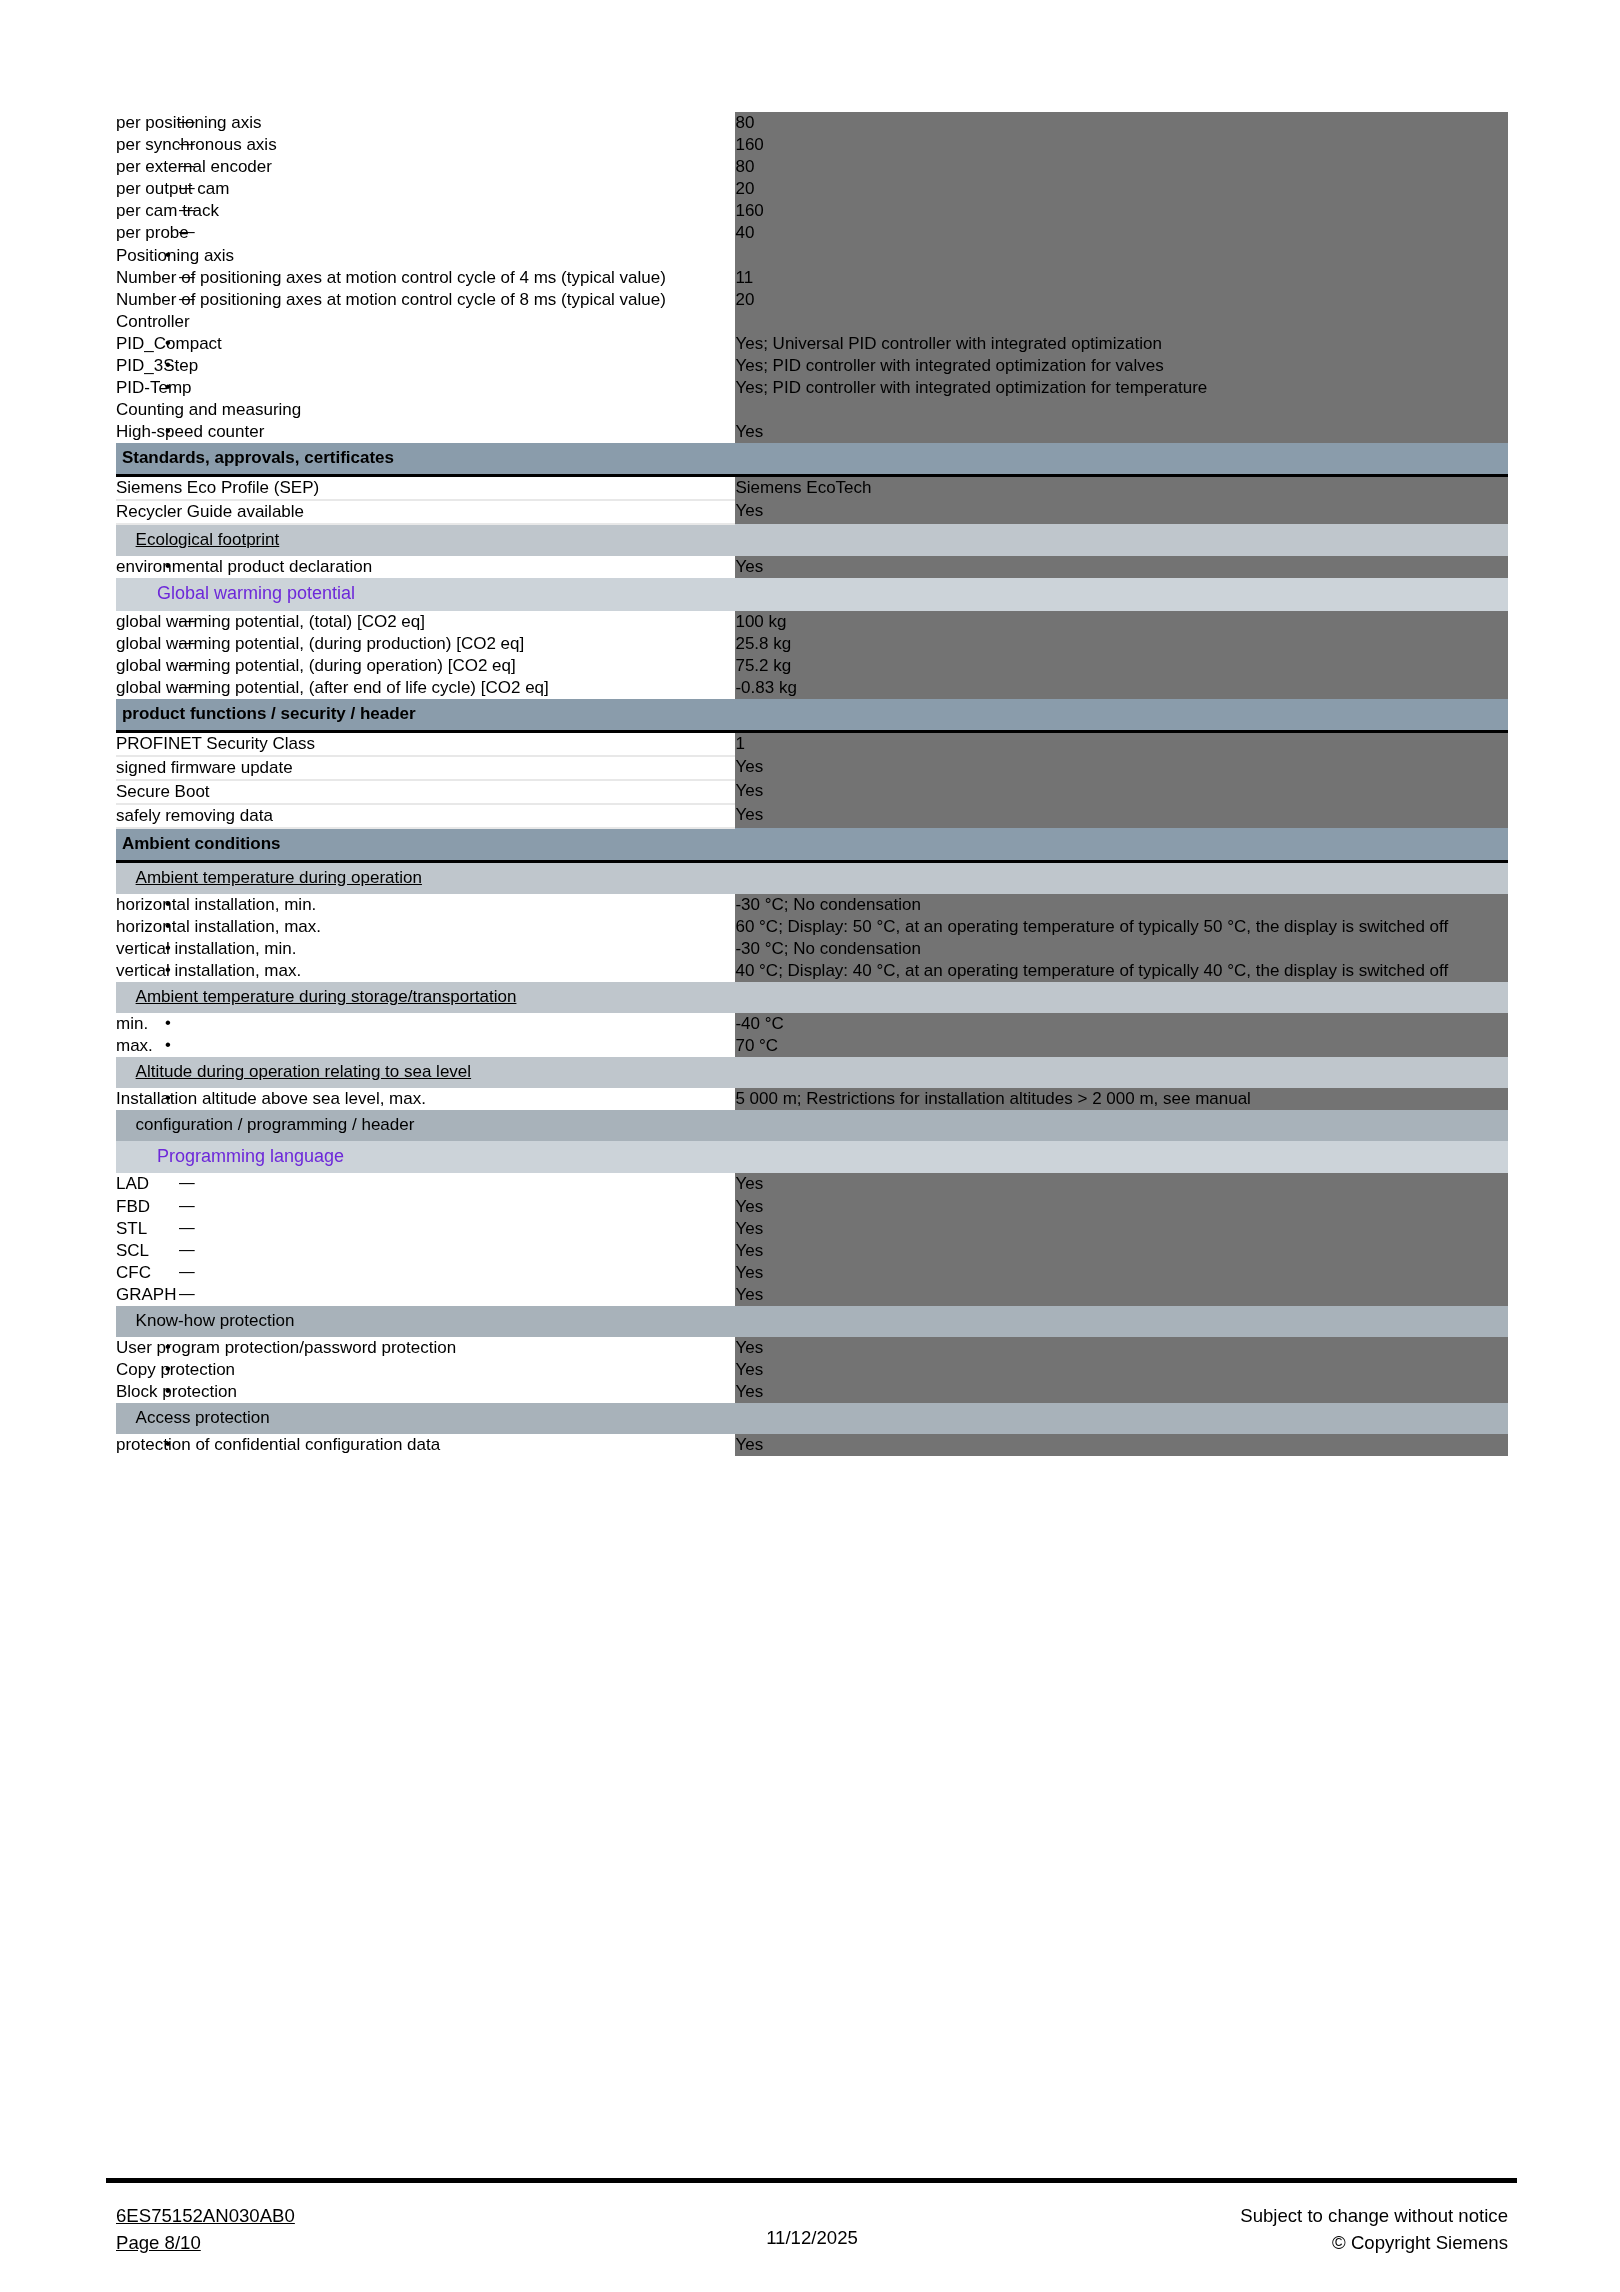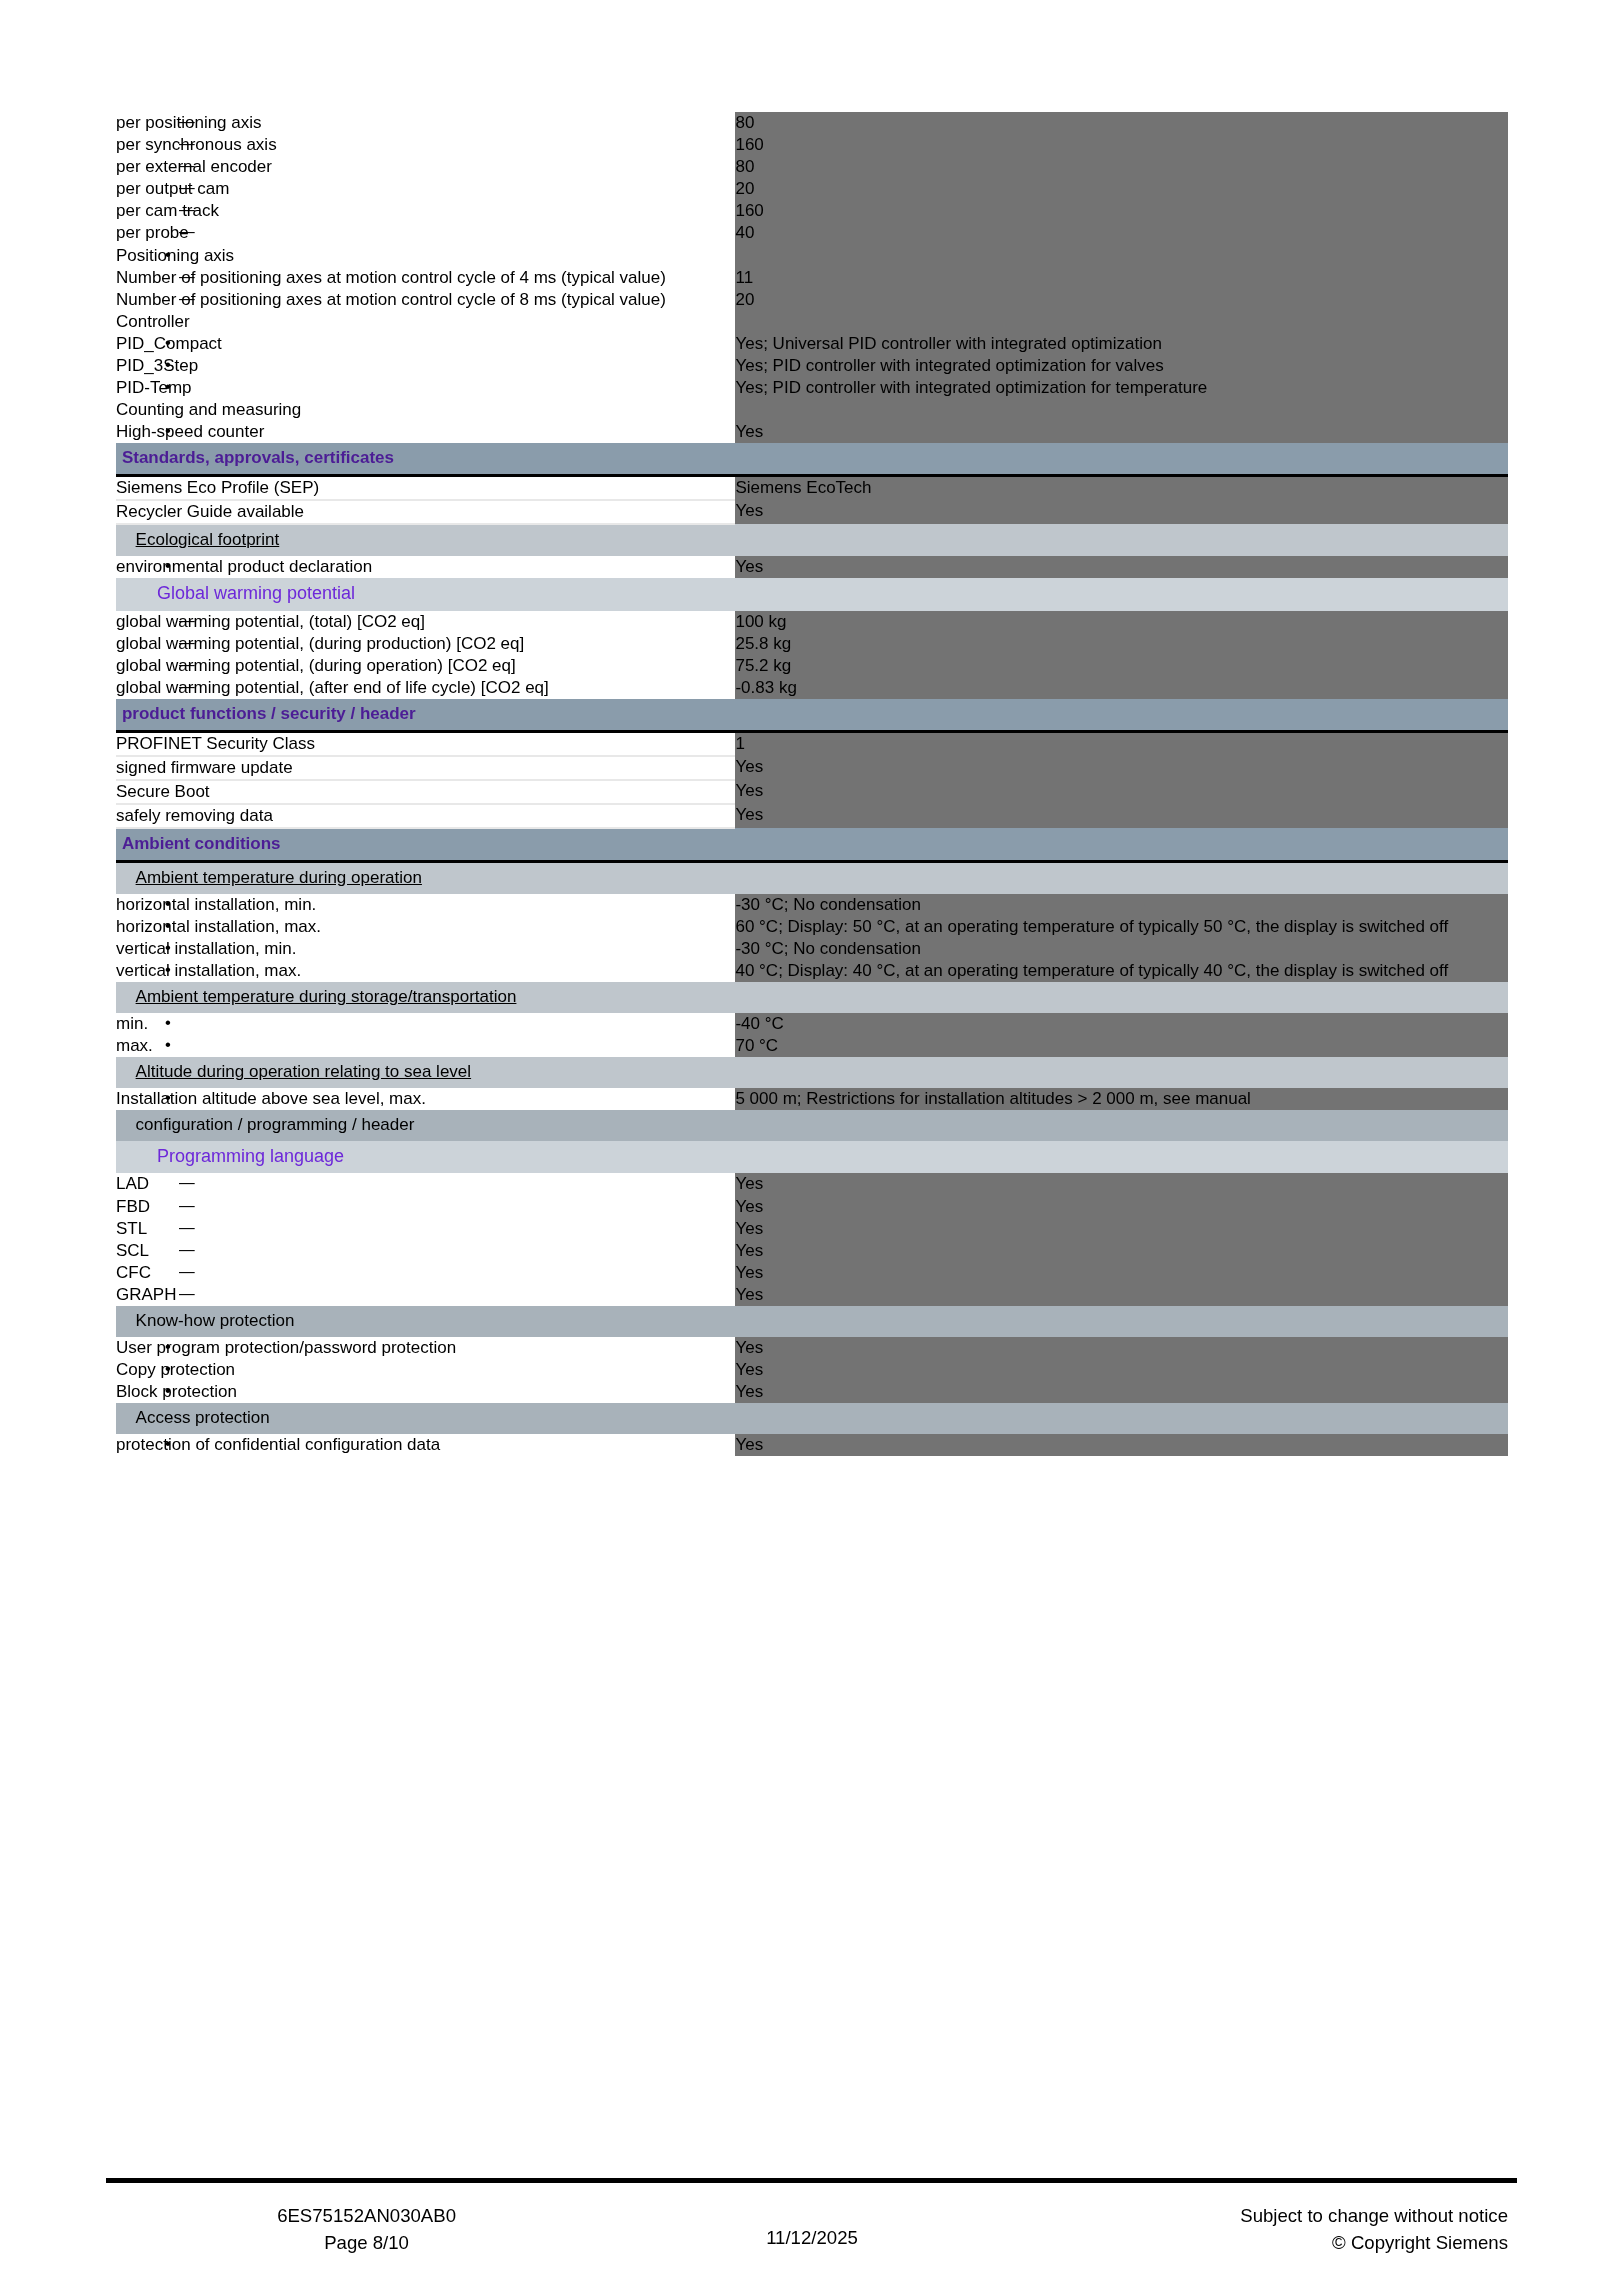--- a/index.html
+++ b/index.html
@@ -67,21 +67,21 @@
     position: absolute;
     left: 63px;
     top: 0px;
     font-size: 15.7px;
   }
   .plain-l1 { padding-left: 17.6px; }
 
   
   tr.sec-main > td {
     background: #8a9cab;
-    color: #4c1d95;
+    color: #000000;
     font-weight: bold;
     font-size: 17px;
     padding: 3.9px 0 4.9px 5.9px;
     border-bottom: 3.9px solid #000000;
   }
   tr.sec-main > td.pad-right { padding-left: 0; }
 
   tr.sub-a > td {
     background: #a8b2ba;
     color: #000000;
@@ -121,21 +121,21 @@
     left: 116px;
     top: 2203px;
     width: 1392px;
     font-size: 18.6px;
     line-height: 1.45;
   }
   .footer-grid {
     display: flex;
     width: 100%;
   }
-  .f-left  { flex: 0 0 36%; text-align: center; }
+  .f-left  { flex: 0 0 36%; text-align: left; text-decoration: underline; }
   .f-mid   { flex: 0 0 28%; text-align: center; padding-top: 21.6px;}
   .f-right { flex: 1 1 auto; text-align: right; }
 </style>
 </head>
 <body>
 
 <div id="page">
 
   <table class="spec-table">
     <colgroup>

